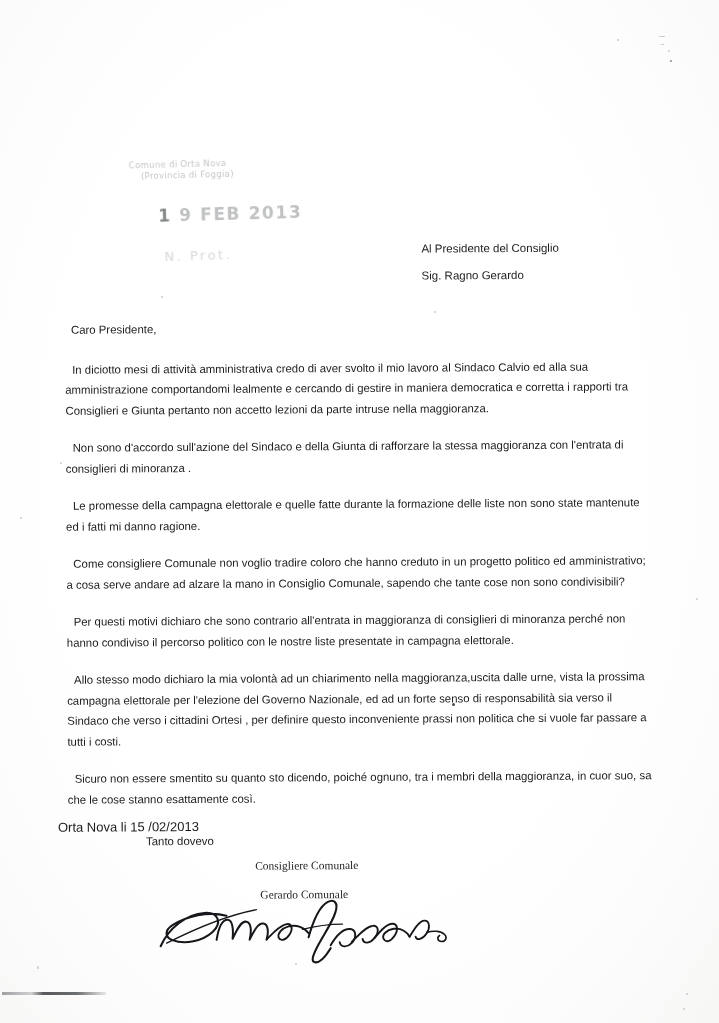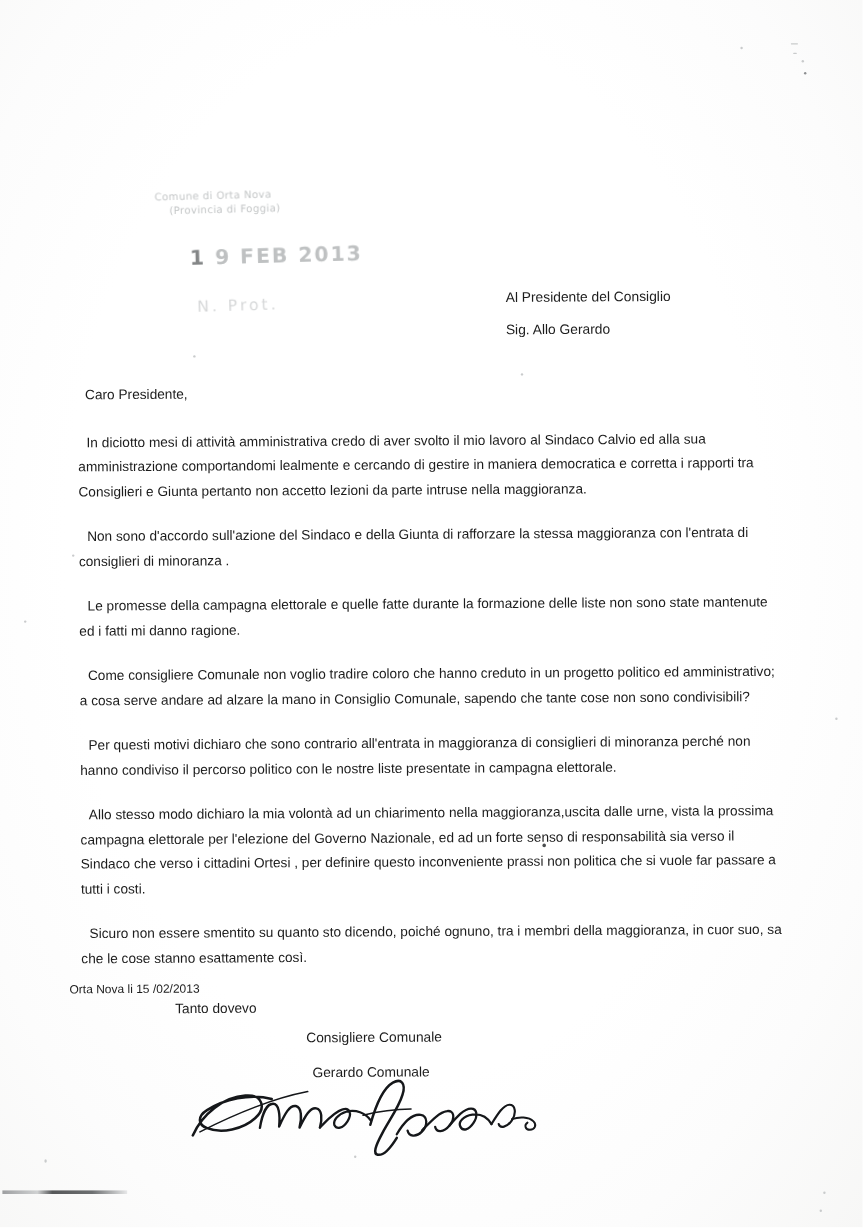--- a/index.html
+++ b/index.html
@@ -104,30 +104,31 @@
   .closing-line {
     margin: 22px 0 0 78px;
     text-indent: 0;
   }
 
   
   #date-line {
     position: absolute;
     left: 56px;
     top: 818px;
-    font-size: 10px;
+    font-size: 13px;
     white-space: nowrap;
   }
   #sign-block {
     position: absolute;
     left: 253px;
     top: 851px;
     font-size: 11.5px;
     line-height: 29px;
     white-space: nowrap;
+    font-family: Liberation Serif, serif;
   }
   #sign-name { padding-left: 5px; display: block; }
 
   #signature-wrap {
     position: absolute;
     left: 150px;
     top: 893px;
     width: 300px;
     height: 72px;
   }
@@ -167,21 +168,21 @@
 
     <div class="stamp" id="stamp-date">
       <span class="d1">1</span>
       <span>9 FEB 2013</span>
     </div>
 
     <div class="stamp" id="stamp-prot">N. Prot.</div>
 
     <div id="addressee">
       <div>Al Presidente del Consiglio</div>
-      <div>Sig. Allo Gerardo</div>
+      <div>Sig. Ragno Gerardo</div>
     </div>
 
     <div id="letter-body">
 
       <div class="salutation">Caro Presidente,</div>
 
       <p class="para">In diciotto mesi di attività amministrativa credo di aver svolto il mio lavoro al Sindaco Calvio ed alla sua amministrazione comportandomi lealmente e cercando di gestire in maniera democratica e corretta i rapporti tra Consiglieri e Giunta  pertanto non accetto lezioni da parte intruse nella maggioranza.</p>
       <p class="para">Non sono d'accordo sull'azione del Sindaco e della Giunta  di rafforzare la stessa maggioranza con l'entrata di consiglieri di minoranza .</p>
       <p class="para">Le promesse della campagna elettorale e quelle fatte durante la formazione delle liste non sono state mantenute ed i fatti mi danno ragione.</p>
       <p class="para">Come  consigliere Comunale non voglio tradire coloro che hanno creduto in un progetto politico ed amministrativo;  a cosa serve andare ad alzare la mano in Consiglio Comunale, sapendo che tante cose non sono condivisibili?</p>

